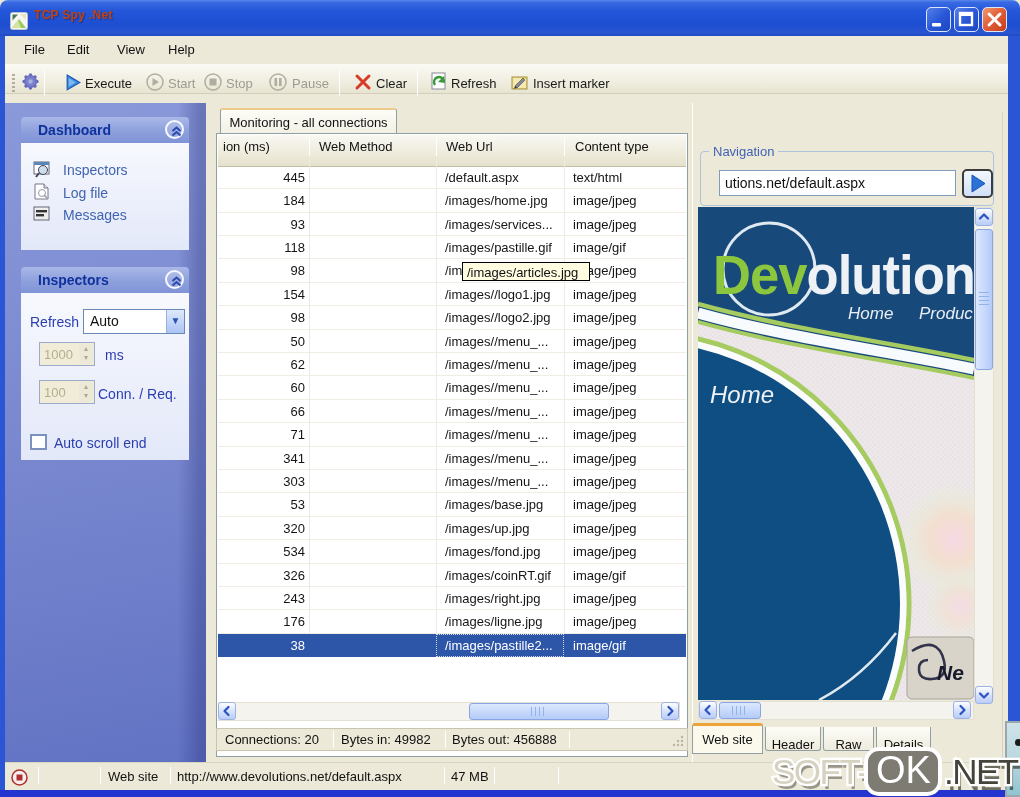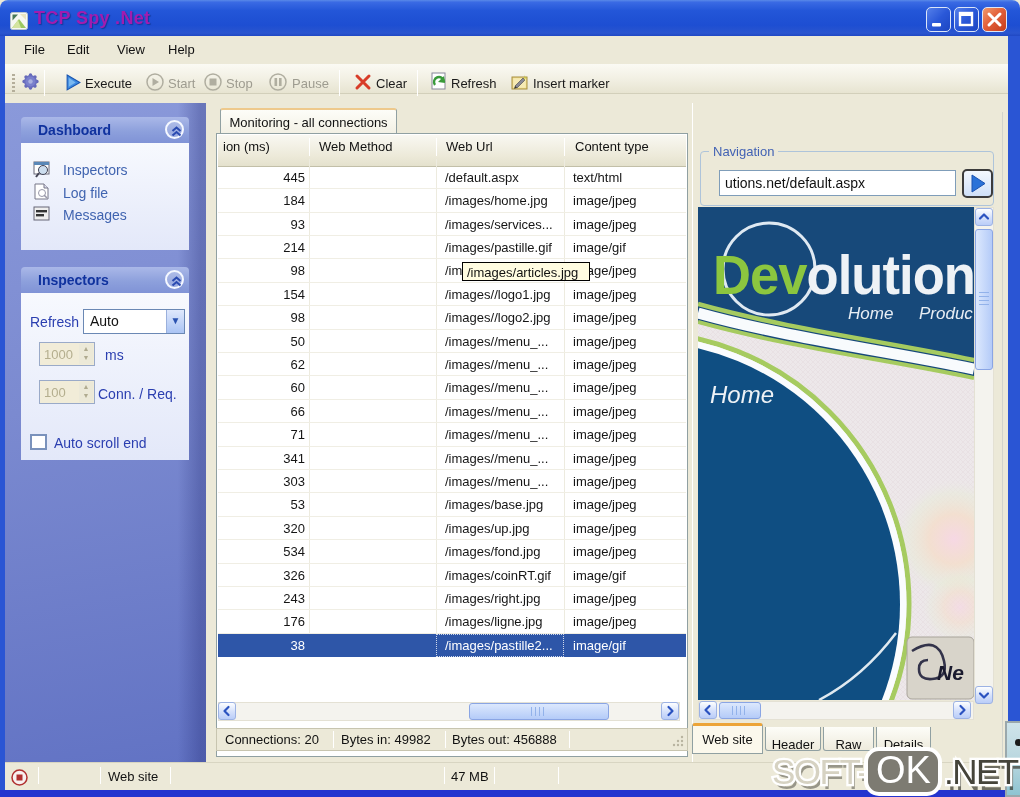--- a/index.html
+++ b/index.html
@@ -7,21 +7,21 @@
 .abs { position:absolute; }
 
 
 #titlebar { left:0; top:0; width:1020px; height:36px;
   background:linear-gradient(180deg,#5a8ae8 0%,#3a6ae4 6%,#2356d8 30%,#1d4ed2 70%,#2a55cf 92%,#1f48c4 100%);
   border-radius:8px 8px 0 0; }
 #borderL { left:0; top:36px; width:5px; height:754px; background:#2a55d4; }
 #borderR { left:1008px; top:36px; width:12px; height:754px; background:#2a55d4; }
 #borderB { left:0; top:790px; width:1020px; height:7px; background:#2334cf; }
 #title-ico { left:10px; top:12px; width:18px; height:18px; }
-#title-txt { left:34px; top:8px; color:#a21caf; font-size:18px; font-weight:bold;
+#title-txt { left:34px; top:8px; color:#c2410c; font-size:12px; font-weight:bold;
   text-shadow:1px 1px 1px #123a9e; letter-spacing:0.3px; }
 .wbtn { top:7px; width:25px; height:25px; border:1px solid #dce6f8; border-radius:5px;
   color:#fff; }
 #btn-min, #btn-max { background:linear-gradient(135deg,#5580ea 0%,#2a58d8 50%,#1c46c2 100%); }
 #btn-min { left:926px; } #btn-max { left:954px; } 
 #btn-close { left:982px; background:linear-gradient(135deg,#f09a6c 0%,#e2603a 45%,#c63d1c 100%); }
 
 
 #menubar { left:5px; top:36px; width:1003px; height:28px; background:#ece9d8; }
 .mitem { position:absolute; top:6px; font-size:13px; color:#111; }
@@ -292,21 +292,21 @@
     <span class="c1">184</span>
     <span class="c3">/images/home.jpg</span>
     <span class="c4">image/jpeg</span>
   </div>
 <div class="trow" style="top:212.6px">
     <span class="c1">93</span>
     <span class="c3">/images/services...</span>
     <span class="c4">image/jpeg</span>
   </div>
 <div class="trow" style="top:236.0px">
-    <span class="c1">214</span>
+    <span class="c1">118</span>
     <span class="c3">/images/pastille.gif</span>
     <span class="c4">image/gif</span>
   </div>
 <div class="trow" style="top:259.4px">
     <span class="c1">98</span>
     <span class="c3">/images/articles.jpg</span>
     <span class="c4">image/jpeg</span>
   </div>
 <div class="trow" style="top:282.8px">
     <span class="c1">154</span>
@@ -489,20 +489,21 @@
 
 <div class="abs" id="mstatus">
   <svg style="position:absolute;left:6px;top:6px" width="17" height="17" viewBox="0 0 17 17">
     <circle cx="8.5" cy="8.5" r="7.5" fill="#f8f0f0" stroke="#b03030" stroke-width="1.5"></circle>
     <rect x="5.5" y="5.5" width="6" height="6" fill="#b03030"></rect>
   </svg>
   <span class="ssep" style="left:33px;top:4px"></span>
   <span class="ssep" style="left:95px;top:4px"></span>
   <span style="position:absolute;left:103px;top:6px">Web site</span>
   <span class="ssep" style="left:165px;top:4px"></span>
+  <span style="position:absolute;left:172px;top:6px">http://www.devolutions.net/default.aspx</span>
   <span class="ssep" style="left:439px;top:4px"></span>
   <span style="position:absolute;left:446px;top:6px">47 MB</span>
   <span class="ssep" style="left:489px;top:4px"></span>
   <span class="ssep" style="left:553px;top:4px"></span>
 </div>
 
 <div class="abs" style="left:1002px;top:112px;width:1px;height:648px;background:#d2d4cc"></div>
 <div class="abs" id="xwin"></div>
 
 <svg class="abs" id="wm" viewBox="0 0 1020 797">

